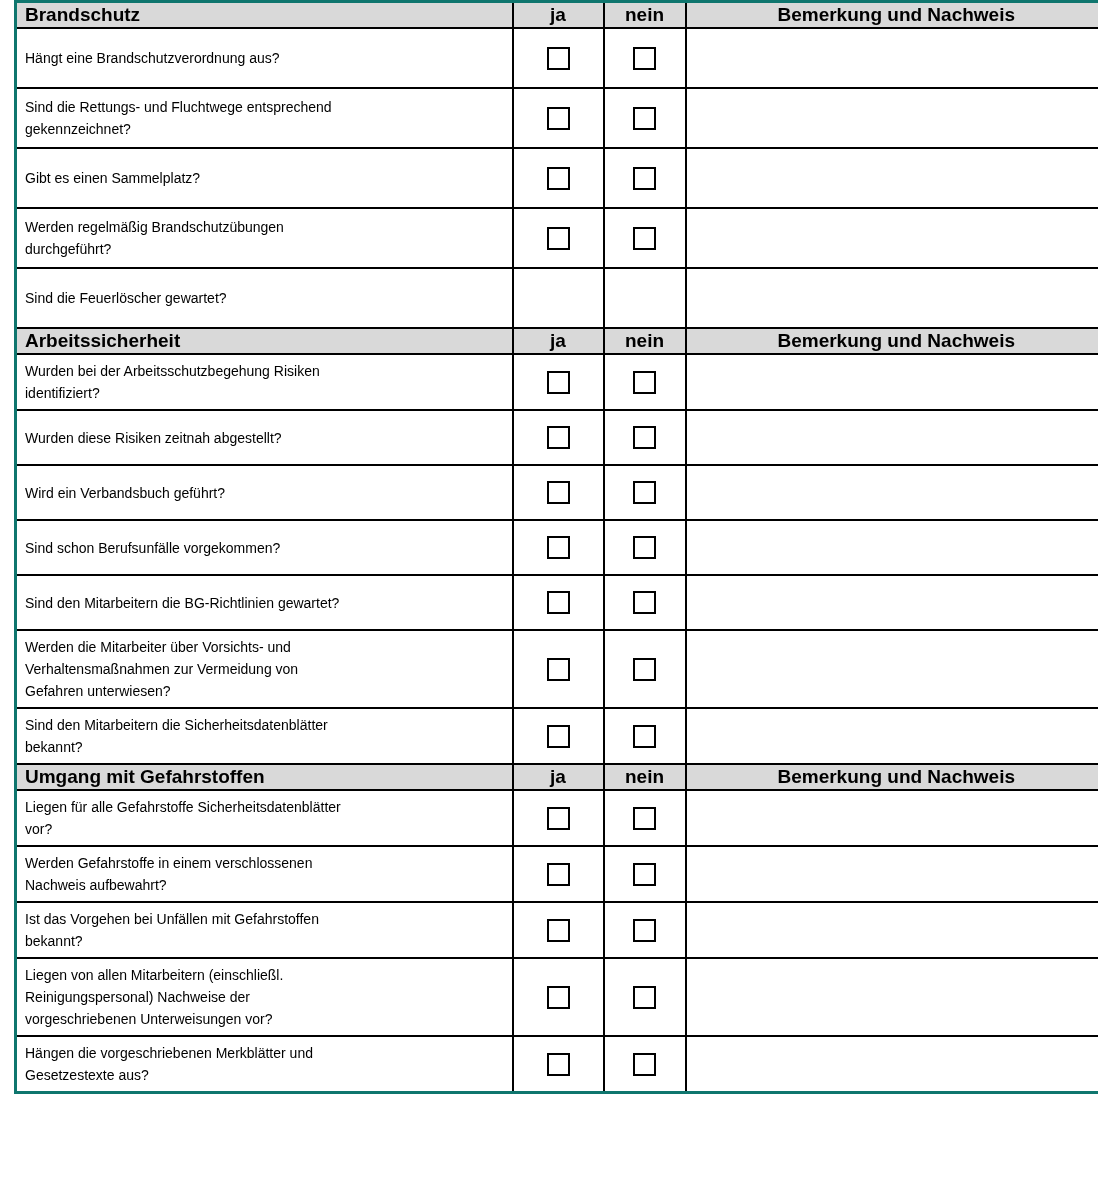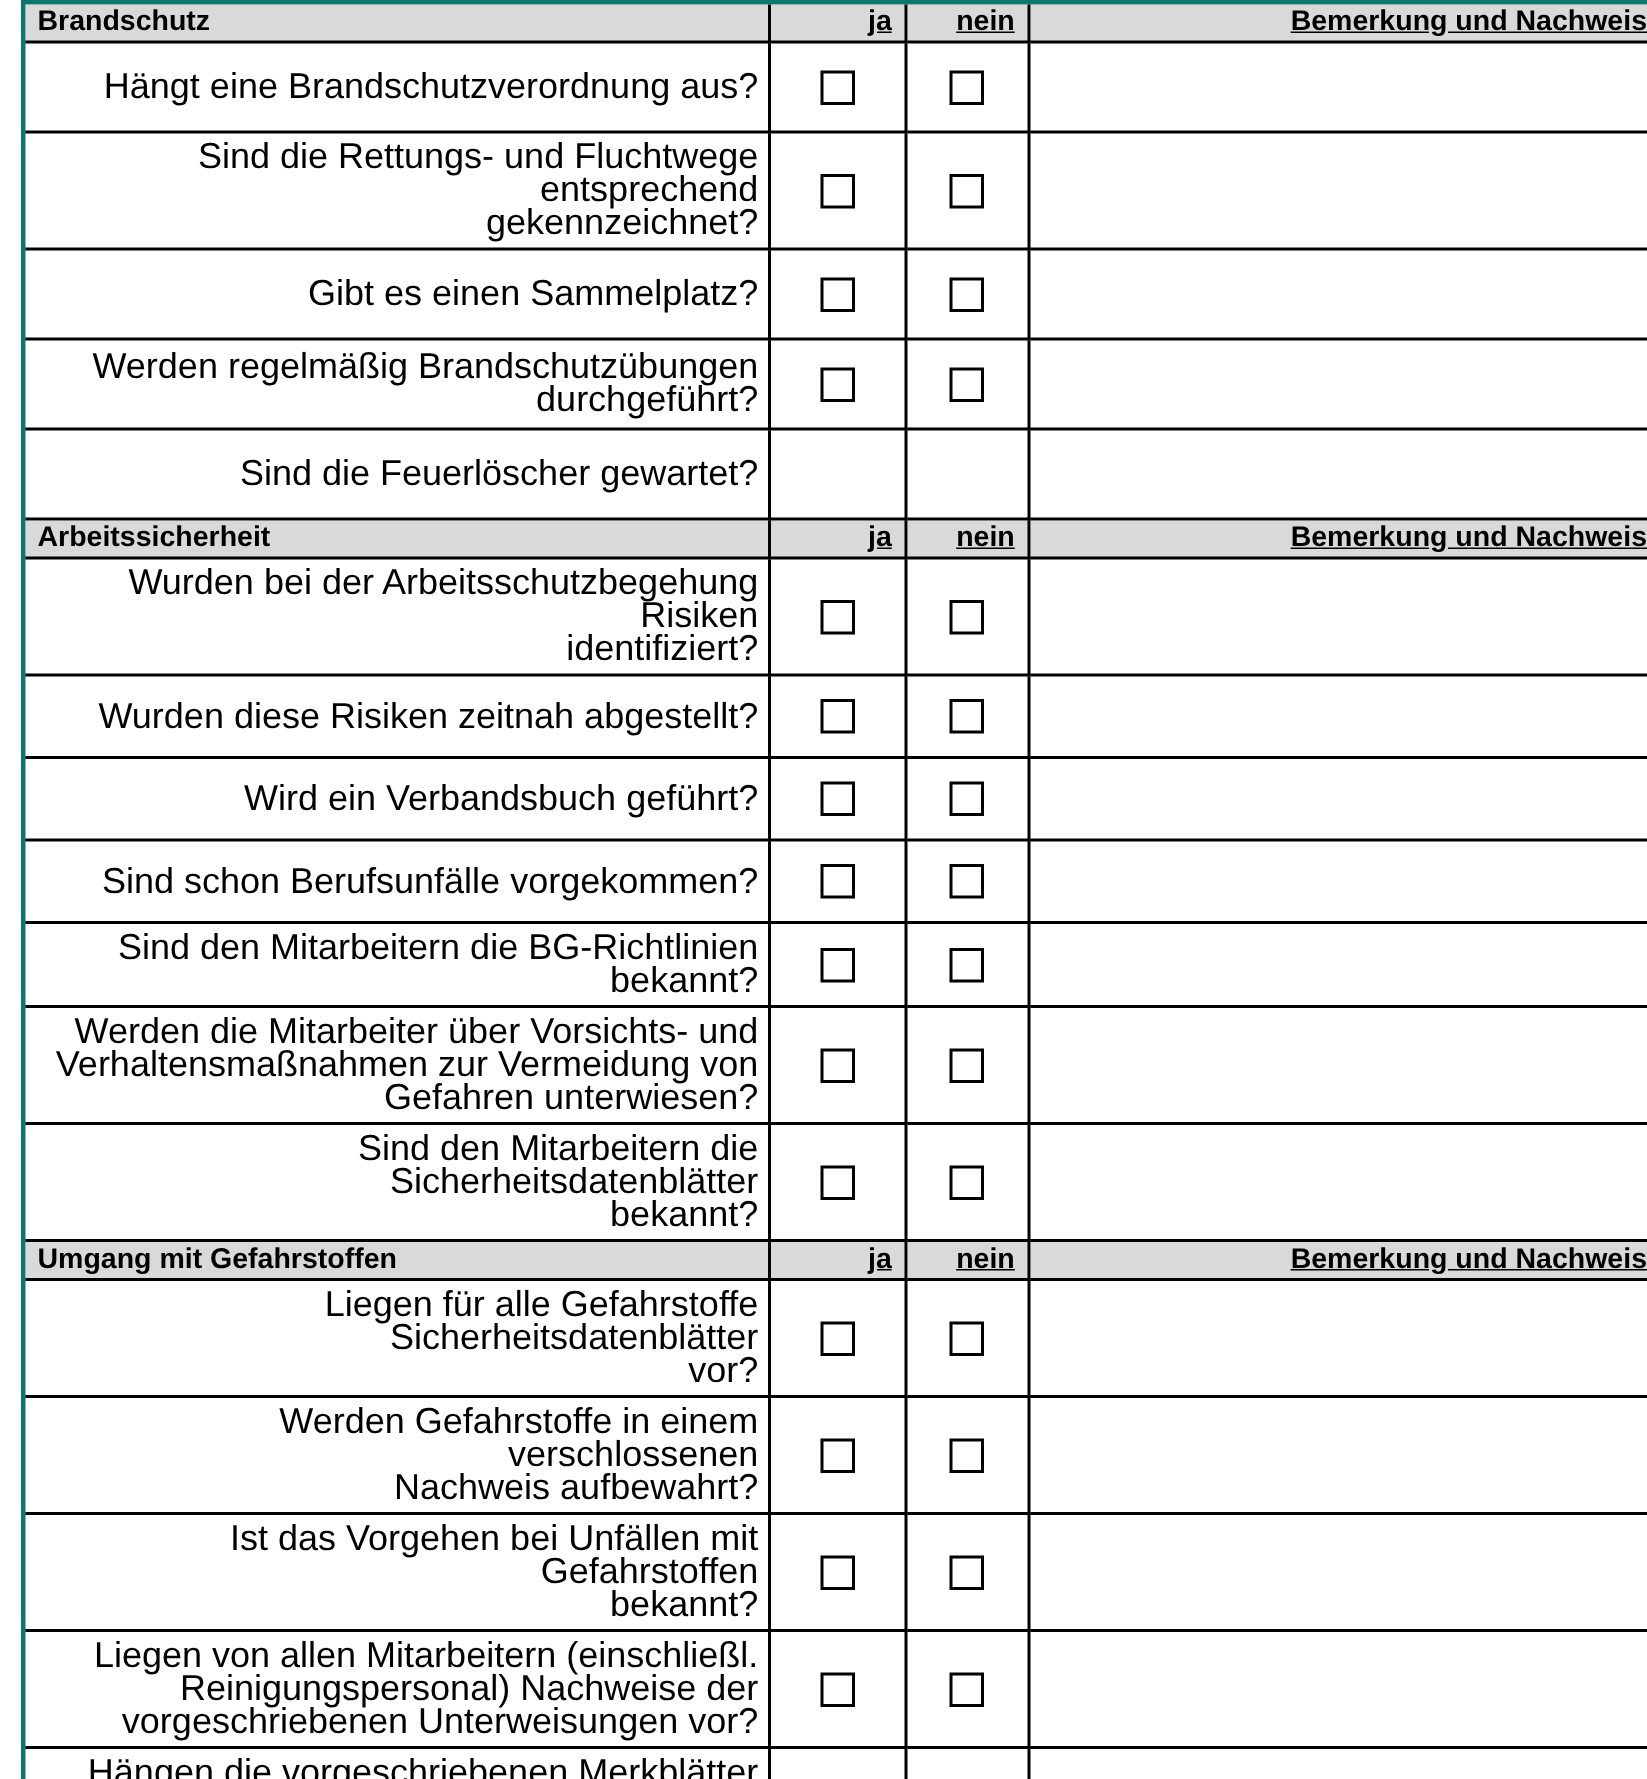--- a/index.html
+++ b/index.html
@@ -36,29 +36,29 @@
 
   tr.header-row td {
     background: #d9d9d9;
     font-weight: bold;
     font-size: 19px;
     height: 25px;
     padding: 1px 8px;
     vertical-align: middle;
   }
   td.sec-title { text-align: left; }
-  td.col-head  { text-align: right; padding: 1px 2px; text-decoration: underline; }
+  td.col-head  { text-align: center; padding: 1px 2px; }
 
   td.q {
-    font-size: 24px;
+    font-size: 14px;
     line-height: 22px;
     padding: 5px 6px 5px 8px;
     vertical-align: middle;
     white-space: pre-line;
-    text-align: right;
+    text-align: left;
   }
   td.cb {
     text-align: center;
     vertical-align: middle;
     padding: 0;
   }
   td.remark {
     vertical-align: middle;
     padding: 2px 6px;
     font-size: 19px;
@@ -152,21 +152,21 @@
           <td class="cb"><span class="checkbox"></span></td>
           <td class="remark"></td>
         </tr>
         <tr class="s1">
           <td class="q">Sind schon Berufsunfälle vorgekommen?</td>
           <td class="cb"><span class="checkbox"></span></td>
           <td class="cb"><span class="checkbox"></span></td>
           <td class="remark"></td>
         </tr>
         <tr class="s1">
-          <td class="q">Sind den Mitarbeitern die BG-Richtlinien bekannt?</td>
+          <td class="q">Sind den Mitarbeitern die BG-Richtlinien gewartet?</td>
           <td class="cb"><span class="checkbox"></span></td>
           <td class="cb"><span class="checkbox"></span></td>
           <td class="remark"></td>
         </tr>
         <tr class="s1">
           <td class="q">Werden die Mitarbeiter über Vorsichts- und
 Verhaltensmaßnahmen zur Vermeidung von
 Gefahren unterwiesen?</td>
           <td class="cb"><span class="checkbox"></span></td>
           <td class="cb"><span class="checkbox"></span></td>

